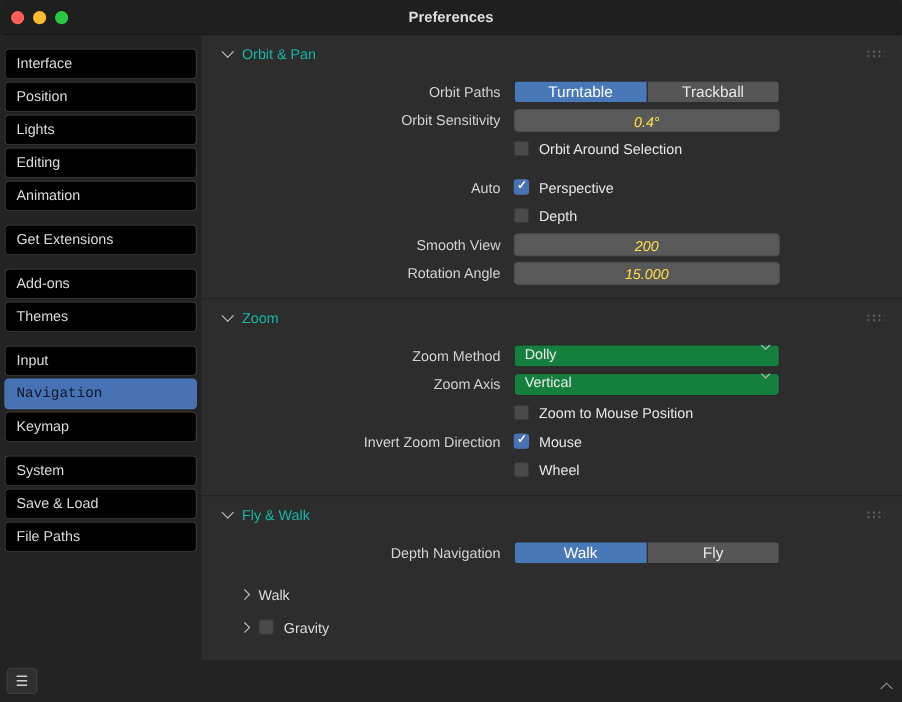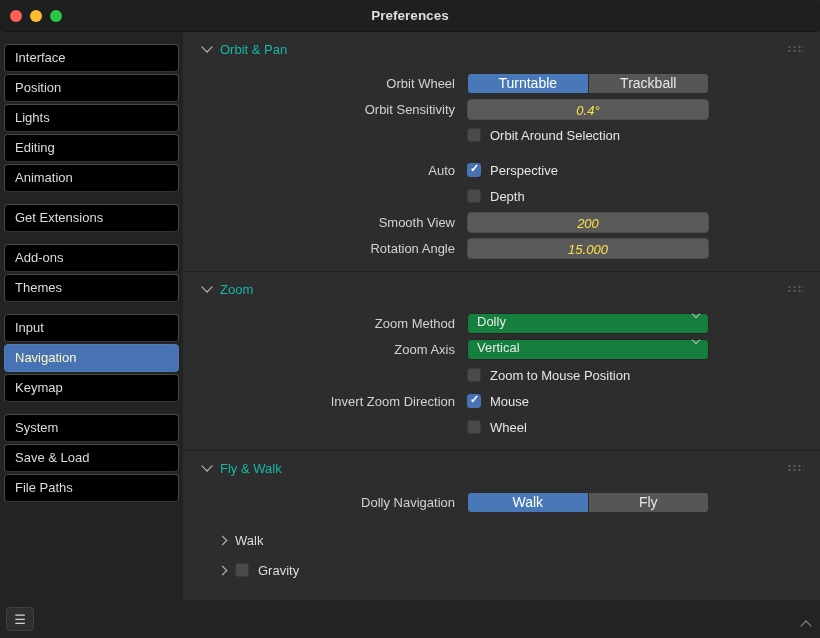--- a/index.html
+++ b/index.html
@@ -25,21 +25,21 @@
   
   .content { display:flex; height:568px; }
   .sidebar { width:183px; padding:12px 4px 0 4px; display:flex; flex-direction:column; flex:0 0 auto; }
   .sgroup { display:flex; flex-direction:column; gap:2px; margin-bottom:12px; }
   .sitem {
     height:28px; line-height:26px; text-align:left;
     background:#000000; border:1px solid #474747; border-bottom-color:#333;
     border-radius:4px; padding-left:10px;
     color:#dcdcdc; font-size:13px; font-family:inherit; cursor:default;
   }
-  .sitem[data-active="true"] { background:#4772b3; border-color:#4f7ab8; color:#fef9c3; }
+  .sitem[data-active="true"] { background:#4772b3; border-color:#4f7ab8; color:#0f172a;font-family:Liberation Mono, monospace; }
 
   .main { flex:1; background:#2d2d2d; overflow:hidden; }
   .panel { padding:4px 8px 10px 14px; }
   .panel + .panel { border-top:1px solid #222222; }
 
   
   .phead { display:flex; align-items:center; height:26px; gap:9px; padding-left:6px; }
   .chev { width:8px; height:8px; border-right:1.7px solid #c4c4c4; border-bottom:1.7px solid #c4c4c4; flex:0 0 auto; }
   .chev.down { transform:rotate(45deg); margin-top:-4px; }
   .chev.right { transform:rotate(-45deg); width:7px; height:7px; }
@@ -150,21 +150,21 @@
   <div class="main">
 
     <div class="panel">
       <div class="phead">
         <span class="chev down"></span>
         <span class="ptitle">Orbit &amp; Pan</span>
         <span class="grip"></span>
       </div>
       <div class="rows">
         <div class="row">
-          <div class="rlabel">Orbit Wheel</div>
+          <div class="rlabel">Orbit Paths</div>
           <div class="control seg-group">
             <button class="seg" data-selected="true">Turntable</button>
             <button class="seg" data-selected="false">Trackball</button>
           </div>
         </div>
         <div class="row">
           <div class="rlabel">Orbit Sensitivity</div>
           <div class="control value-field">0.4°</div>
         </div>
         <div class="row">
@@ -245,21 +245,21 @@
     </div>
 
     <div class="panel">
       <div class="phead">
         <span class="chev down"></span>
         <span class="ptitle">Fly &amp; Walk</span>
         <span class="grip"></span>
       </div>
       <div class="rows">
         <div class="row">
-          <div class="rlabel">Dolly Navigation</div>
+          <div class="rlabel">Depth Navigation</div>
           <div class="control seg-group">
             <button class="seg" data-selected="true">Walk</button>
             <button class="seg" data-selected="false">Fly</button>
           </div>
         </div>
         <div class="subrow gap-top">
           <span class="chev right"></span>
           <span class="sp-label">Walk</span>
         </div>
         <div class="subrow gap-sm">

